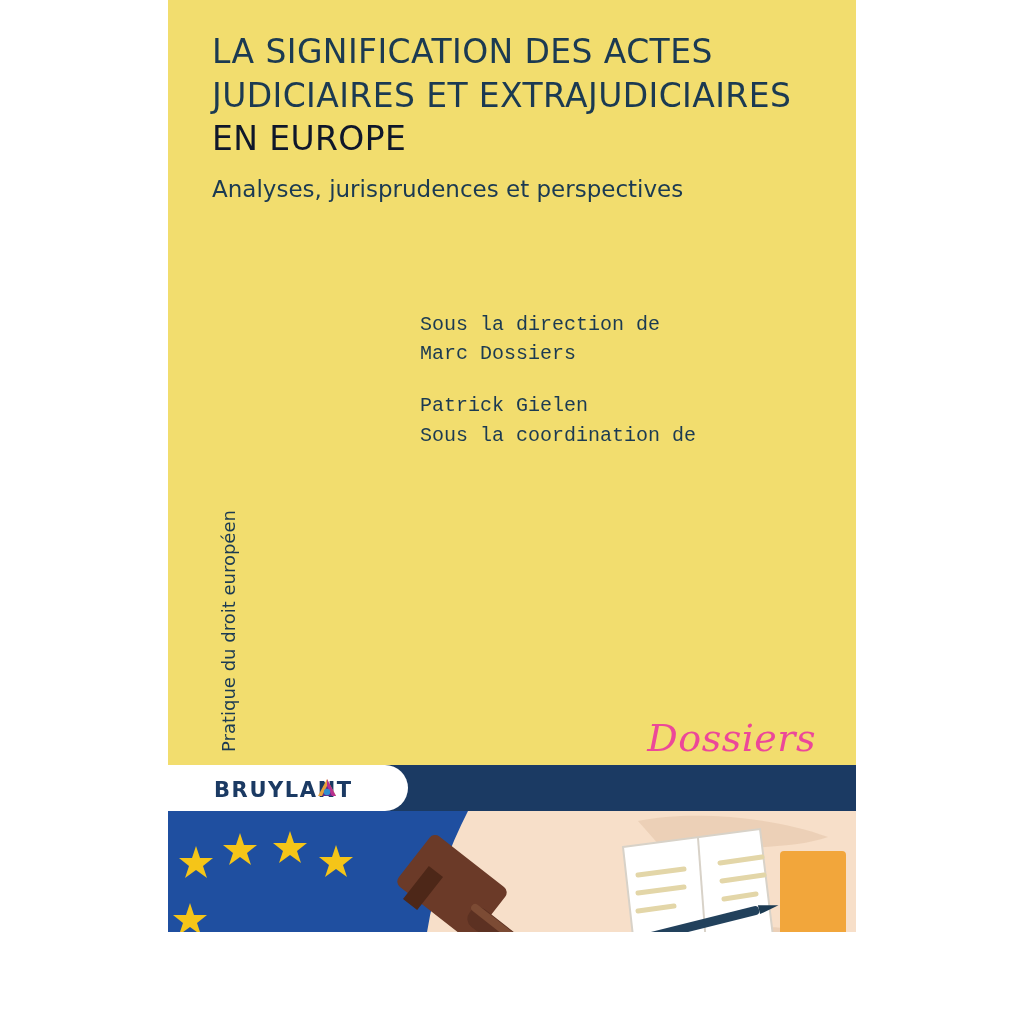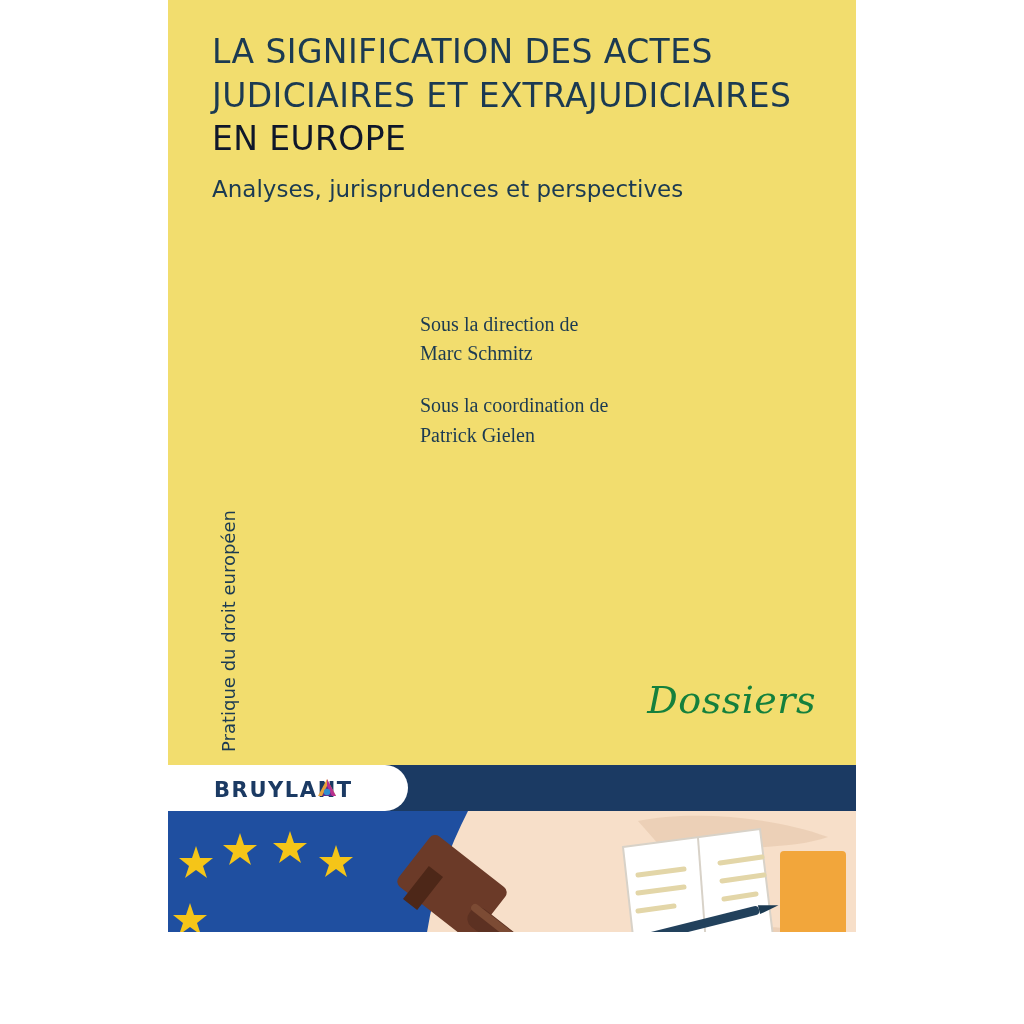--- a/index.html
+++ b/index.html
@@ -61,21 +61,21 @@
     font-size: 23px;
     color: #1b3a52;
     line-height: 1.5;
   }
 
   .credits {
     position: absolute;
     left: 252px;
     top: 310px;
     width: 400px;
-    font-family: Liberation Serif, serif;
+    font-family: Liberation Mono, monospace;
     font-size: 20px;
     color: #1b3a52;
     line-height: 1.46;
   }
 
   .credits .gap {
     height: 23px;
   }
 
   
@@ -97,25 +97,25 @@
     position: absolute;
     left: 22px;
     top: 292px;
     white-space: nowrap;
   }
 
   
   .dossiers {
     position: absolute;
     right: 40px;
-    top: 678px;
+    top: 716px;
     font-family: "DejaVu Serif", serif;
     font-style: italic;
     font-size: 38px;
-    color: #15803d;
+    color: #ec4899;
     letter-spacing: 0.5px;
   }
 
   
   .navy-band {
     position: absolute;
     left: 0;
     top: 765px;
     width: 688px;
     height: 46px;
@@ -174,24 +174,24 @@
     <div class="title-line">JUDICIAIRES ET EXTRAJUDICIAIRES</div>
     <div class="title-line muted">EN EUROPE</div>
   </div>
 
   <div class="subtitle">
     <div>Analyses, jurisprudences et perspectives</div>
   </div>
 
   <div class="credits">
     <div>Sous la direction de</div>
-    <div>Marc Schmitz</div>
+    <div>Marc Dossiers</div>
     <div class="gap"></div>
+    <div>Patrick Gielen</div>
     <div>Sous la coordination de</div>
-    <div>Patrick Gielen</div>
   </div>
 
   <div class="series-vertical">
     <span>Pratique du droit européen</span>
   </div>
 
   <div class="dossiers">Dossiers</div>
 
   <div class="navy-band"></div>
   <div class="logo-pill"></div>

